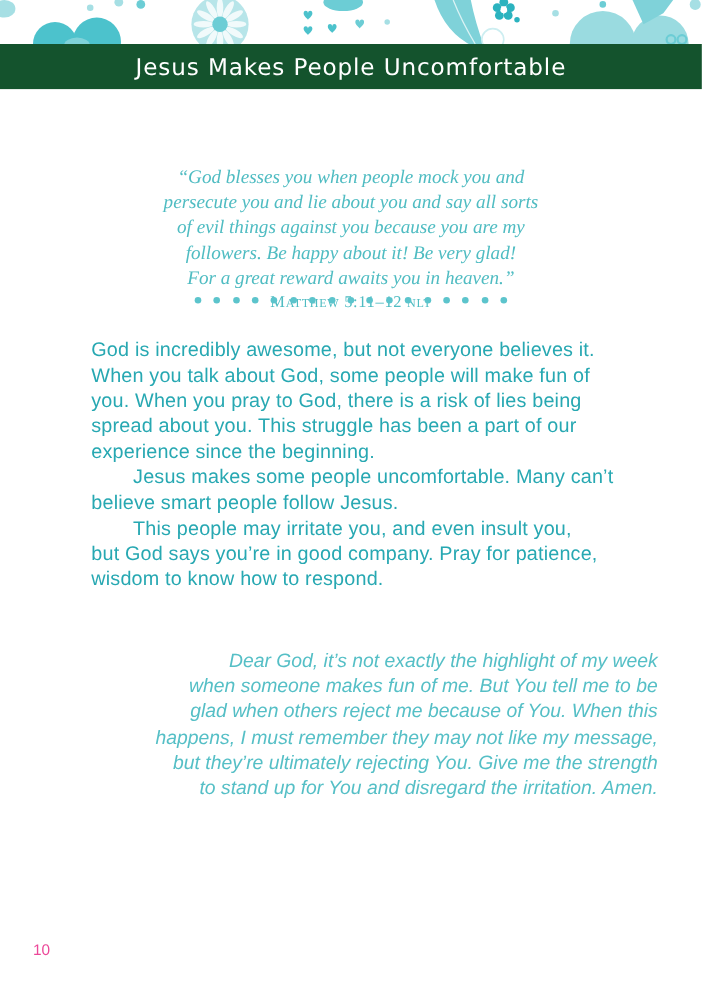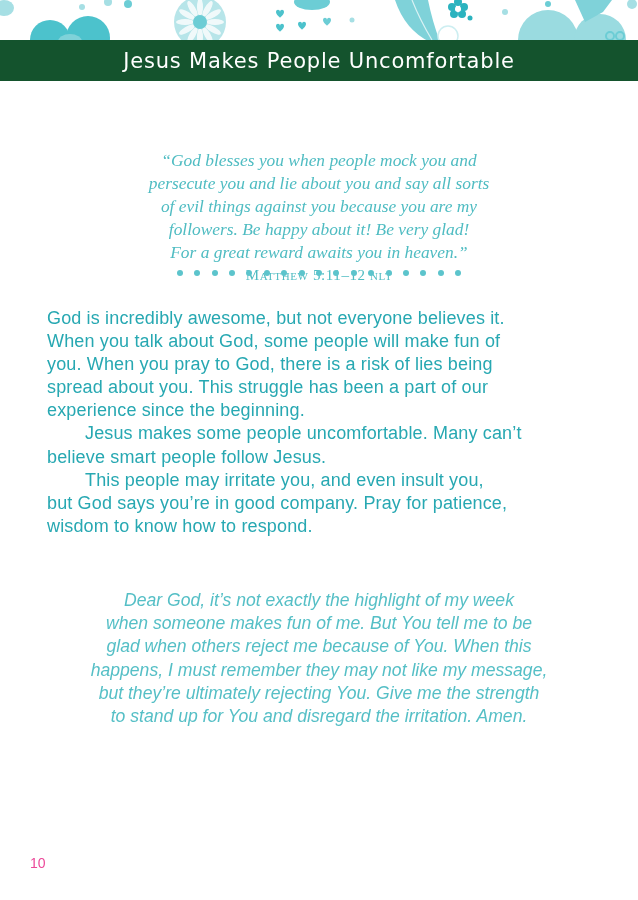--- a/index.html
+++ b/index.html
@@ -95,39 +95,41 @@
     width: 548px;
     color: #27a8b2;
     font-family: "Liberation Sans", sans-serif;
     font-size: 18px;
     line-height: 23.1px;
   }
   .body-line {
     display: block;
     white-space: nowrap;
     letter-spacing: 0.15px;
+    margin-left: 36px;
   }
   .body-line.indent {
     padding-left: 38px;
   }
   .prayer {
     position: absolute;
     left: 40px;
     width: 558px;
     top: 589px;
     text-align: center;
     color: #55bfc6;
     font-family: "Liberation Sans", sans-serif;
     font-style: italic;
     font-size: 17.6px;
     line-height: 23.2px;
   }
   .prayer-line {
     display: block;
     white-space: nowrap;
+    text-align: right;
   }
   .page-number {
     position: absolute;
     left: 30px;
     top: 855px;
     font-family: "Liberation Sans", sans-serif;
     font-size: 14px;
     color: #ec4899;
   }
 </style>

